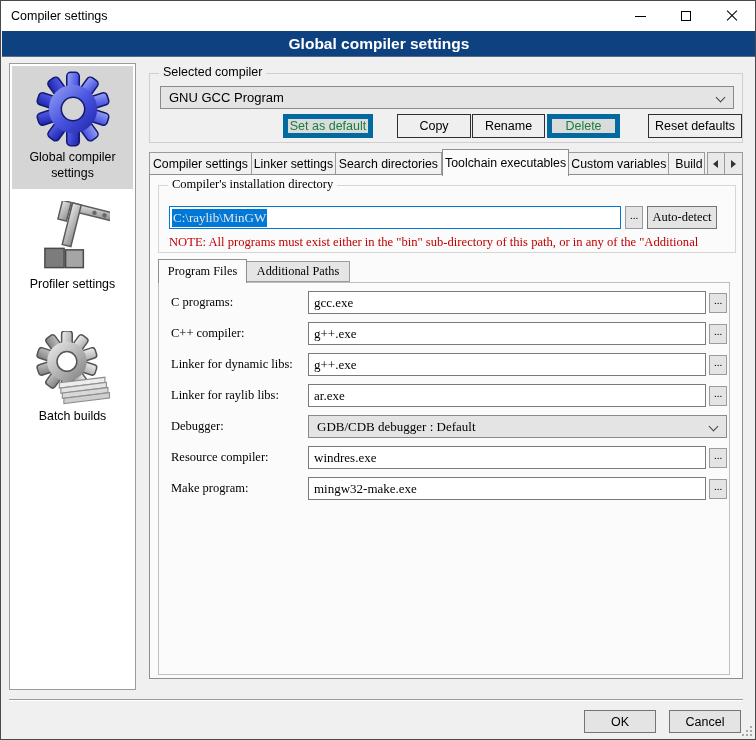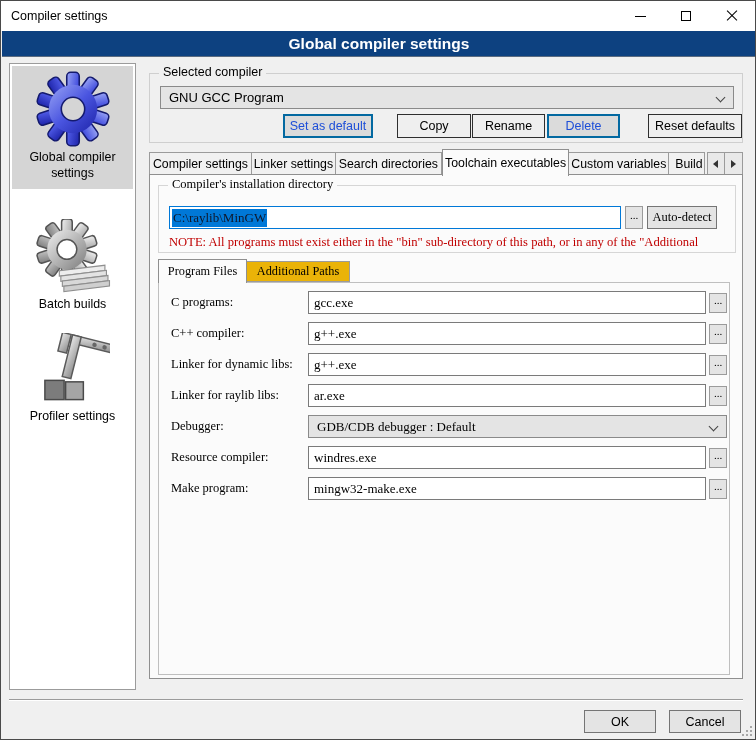--- a/index.html
+++ b/index.html
@@ -48,21 +48,21 @@
   .group-compiler { left:148px; top:72px; width:594px; height:70px; }
   .combo { background:#E4E4E4; border:1px solid #8A8A8A; display:flex; align-items:center;
            padding:0 8px 0 8px; font-size:13px; position:relative; }
   .combo-main { position:absolute; left:10px; top:12px; width:574px; height:23px; }
   .chev { position:absolute; right:9px; top:7px; width:7px; height:7px;
           border-right:1px solid #444; border-bottom:1px solid #444; transform:rotate(45deg); }
   .combo-text { white-space:nowrap; overflow:hidden; }
 
   .btn { display:flex; align-items:center; justify-content:center; font-size:12.5px;
          background:#EFEFEF; border:1px solid #2E2E2E; white-space:nowrap; }
-  .btn.disabled { background:#DBDBDB; border:2px solid #0369a1; color:#1d4ed8; }
+  .btn.disabled { background:#DBDBDB; border:5px solid #0369a1; color:#15803d; }
   .btn.soft { border:1px solid #757575; background:#E4E4E4; }
   .cg-btn { position:absolute; top:40px; height:24px; }
   .b-setdefault { left:133px; width:90px; }
   .b-copy    { left:247px; width:74px; }
   .b-rename  { left:322px; width:73px; }
   .b-delete  { left:397px; width:73px; }
   .b-reset   { left:498px; width:94px; }
 
   
   .tabstrip { position:absolute; left:148px; top:147px; width:594px; height:27px;
@@ -82,31 +82,31 @@
   .arr-right { width:0; height:0; border-top:4px solid transparent; border-bottom:4px solid transparent; border-left:5px solid #333; }
 
   
   .page-outer { position:absolute; left:148px; top:173px; width:594px; height:505px;
                 background:#FBFBFB; border:1px solid #8F8F8F; z-index:2;font-family:Liberation Serif, serif; }
 
   .group-install { left:8px; top:10px; width:578px; height:68px; border-color:#D6D6D6; }
   .path-input { position:absolute; left:10px; top:20px; width:452px; height:23px;
                 background:#FFFFFF; border:1px solid #0078D7; display:flex; align-items:center;
                 padding-left:2px; font-size:13px; overflow:hidden; }
-  .selected-text { background:#0078D7; color:#0f172a; padding:1px 1px; white-space:nowrap; }
+  .selected-text { background:#0078D7; color:#e5e5e5; padding:1px 1px; white-space:nowrap; }
   .mini-btn { display:flex; align-items:center; justify-content:center; background:#E4E4E4;
               border:1px solid #9B9B9B; font-size:11px; line-height:1; padding-bottom:4px; }
   .browse-path { position:absolute; left:466px; top:20px; width:18px; height:23px; }
   .btn-autodetect { position:absolute; left:488px; top:20px; width:70px; height:23px; }
   .note { position:absolute; left:10px; top:49px; width:560px; white-space:nowrap; overflow:hidden;
           color:#C00000; font-size:12.6px; }
 
   
   .subtabstrip { position:absolute; left:8px; top:83px; height:24px; display:flex; align-items:flex-end; }
-  .subtab { height:21px; background:#eab308; border:1px solid #9B9B9B; border-left-width:0;
+  .subtab { height:21px; background:#e5e5e5; border:1px solid #9B9B9B; border-left-width:0;
             display:flex; align-items:center; justify-content:center; font-size:12.3px;
             white-space:nowrap; padding:0 10px; }
   .subtab:first-child { border-left-width:1px; }
   .subtab.active { height:24px; margin-bottom:-1px; background:#FBFBFB; border:1px solid #8F8F8F;
                    border-bottom:none; z-index:3; }
 
   .page-inner { position:absolute; left:8px; top:107px; width:572px; height:393px;
                 background:#FBFBFB; border:1px solid #BFBFBF; z-index:2; padding-top:8px; }
 
   .field-row { display:flex; align-items:center; height:23px; margin:0 0 8px 12px; }
@@ -168,20 +168,41 @@
           <rect x="-8" y="-47" width="16" height="94" rx="5"></rect>
           <rect x="-8" y="-47" width="16" height="94" rx="5" transform="rotate(36)"></rect>
           <rect x="-8" y="-47" width="16" height="94" rx="5" transform="rotate(72)"></rect>
           <rect x="-8" y="-47" width="16" height="94" rx="5" transform="rotate(108)"></rect>
           <rect x="-8" y="-47" width="16" height="94" rx="5" transform="rotate(144)"></rect>
           <circle r="31" stroke="none"></circle>
         </g>
         <circle r="15" fill="#D5D5D5" stroke="#141A6E" stroke-width="2"></circle>
       </svg>
       <span class="side-label">Global compiler settings</span>
+    </div>
+
+    <div class="side-item gap1">
+      <svg class="side-icon" width="74" height="74" viewBox="-50 -50 100 100">
+        <defs>
+          <linearGradient id="gc" x1="0" y1="0" x2="1" y2="1">
+            <stop offset="0" stop-color="#E8E8E8"></stop>
+              <stop offset="1" stop-color="#8C8C8C"></stop>
+          </linearGradient>
+        </defs>
+        <g transform="rotate(14)">
+          <rect x="-12" y="-46" width="56" height="11" fill="url(#gc)" stroke="#5A5A5A" stroke-width="2"></rect>
+          <rect x="-12" y="-46" width="12" height="58" fill="url(#gc)" stroke="#5A5A5A" stroke-width="2"></rect>
+          <rect x="-26" y="-46" width="12" height="26" fill="url(#gc)" stroke="#5A5A5A" stroke-width="2"></rect>
+          <circle cx="20" cy="-40" r="3" fill="#666"></circle>
+          <circle cx="34" cy="-40" r="3" fill="#666"></circle>
+        </g>
+        <rect x="-38" y="14" width="26" height="26" fill="#7C7C7C" stroke="#4A4A4A" stroke-width="2"></rect>
+        <rect x="-10" y="16" width="24" height="24" fill="#A5A5A5" stroke="#4A4A4A" stroke-width="2"></rect>
+      </svg>
+      <span class="side-label">Profiler settings</span>
     </div>
 
     <div class="side-item gap2">
       <svg class="side-icon" width="76" height="76" viewBox="-50 -50 100 100">
         <defs>
           <linearGradient id="gg" x1="0" y1="0" x2="1" y2="1">
             <stop offset="0" stop-color="#F0F0F0"></stop>
               <stop offset="1" stop-color="#7D7D7D"></stop>
           </linearGradient>
         </defs>
@@ -196,41 +217,20 @@
         </g>
         <g transform="skewY(-7)">
           <rect x="-18" y="16" width="60" height="7" fill="#EDEDED" stroke="#8F8F8F" stroke-width="1.5"></rect>
           <rect x="-16" y="23" width="60" height="7" fill="#E3E3E3" stroke="#8F8F8F" stroke-width="1.5"></rect>
           <rect x="-14" y="30" width="60" height="7" fill="#D8D8D8" stroke="#8F8F8F" stroke-width="1.5"></rect>
           <rect x="-12" y="37" width="60" height="7" fill="#CFCFCF" stroke="#8F8F8F" stroke-width="1.5"></rect>
         </g>
       </svg>
       <span class="side-label">Batch builds</span>
     </div>
-
-    <div class="side-item gap1">
-      <svg class="side-icon" width="74" height="74" viewBox="-50 -50 100 100">
-        <defs>
-          <linearGradient id="gc" x1="0" y1="0" x2="1" y2="1">
-            <stop offset="0" stop-color="#E8E8E8"></stop>
-              <stop offset="1" stop-color="#8C8C8C"></stop>
-          </linearGradient>
-        </defs>
-        <g transform="rotate(14)">
-          <rect x="-12" y="-46" width="56" height="11" fill="url(#gc)" stroke="#5A5A5A" stroke-width="2"></rect>
-          <rect x="-12" y="-46" width="12" height="58" fill="url(#gc)" stroke="#5A5A5A" stroke-width="2"></rect>
-          <rect x="-26" y="-46" width="12" height="26" fill="url(#gc)" stroke="#5A5A5A" stroke-width="2"></rect>
-          <circle cx="20" cy="-40" r="3" fill="#666"></circle>
-          <circle cx="34" cy="-40" r="3" fill="#666"></circle>
-        </g>
-        <rect x="-38" y="14" width="26" height="26" fill="#7C7C7C" stroke="#4A4A4A" stroke-width="2"></rect>
-        <rect x="-10" y="16" width="24" height="24" fill="#A5A5A5" stroke="#4A4A4A" stroke-width="2"></rect>
-      </svg>
-      <span class="side-label">Profiler settings</span>
-    </div>
   </div>
 
   <div class="groupbox group-compiler">
     <span class="legend on-dialog">Selected compiler</span>
     <div class="combo combo-main">
       <span class="combo-text">GNU GCC Program</span>
       <span class="chev"></span>
     </div>
     <div class="btn disabled cg-btn b-setdefault">Set as default</div>
     <div class="btn cg-btn b-copy">Copy</div>

